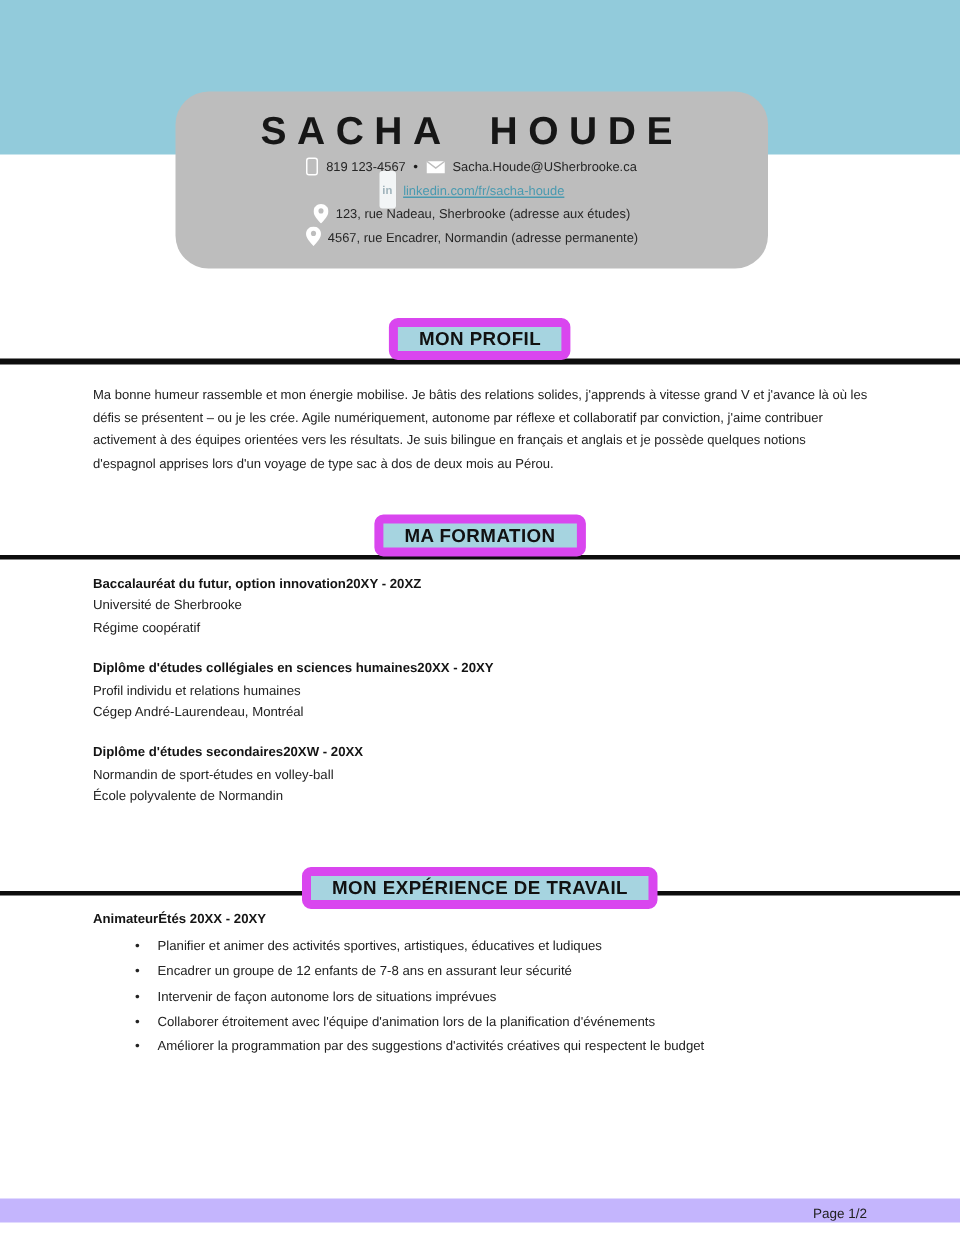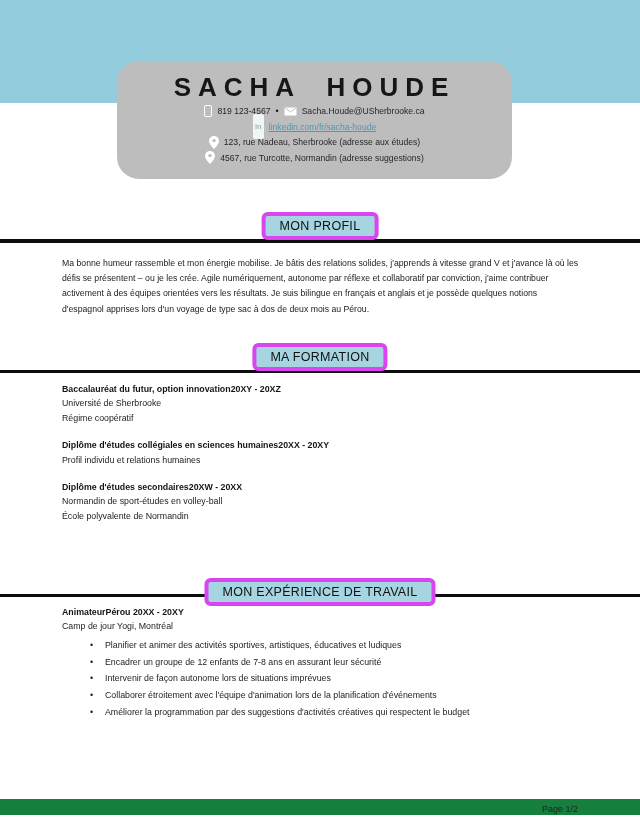--- a/index.html
+++ b/index.html
@@ -17,21 +17,21 @@
 
   
   .band-top {
     position: absolute; left: 0; top: 0;
     width: 640px; height: 103px;
     background: #92cbdb;
   }
   .band-footer {
     position: absolute; left: 0; top: 799px;
     width: 640px; height: 16px;
-    background: #15803d;
+    background: #c4b5fd;
   }
   .footer-text {
     position: absolute; right: 62px; top: 5px;
     font-size: 9px; color: #222;
   }
 
   
   .header-card {
     position: absolute; left: 117px; top: 50px;
     width: 395px; height: 118px;
@@ -87,26 +87,26 @@
     width: 640px; height: 3.5px;
     background: #0d0d0d;
     z-index: 1;
   }
   .badge {
     position: absolute; left: 50%;
     transform: translateX(-50%);
     height: 28px;
     padding: 0 14px;
     background: #a6d4e0;
-    border: 4px solid #d946ef;
+    border: 6px solid #d946ef;
     border-radius: 6px;
     z-index: 2;
     display: flex; align-items: center; justify-content: center;
     font-size: 12.5px;
-    font-weight: normal;
+    font-weight: bold;
     color: #111;
     letter-spacing: 0.3px;
     white-space: nowrap;
   }
 
   
   .content { position: absolute; left: 62px; width: 517px; }
   .profile-text {
     font-size: 8.7px;
     line-height: 15.2px;
@@ -170,21 +170,21 @@
       <span>123, rue Nadeau, Sherbrooke (adresse aux études)</span>
     </div>
 
     <div class="contact-line">
       <span class="icon">
         <svg width="10" height="13" viewBox="0 0 10 13">
           <path d="M5 0 C2.2 0 0 2.2 0 5 C0 8.2 5 13 5 13 C5 13 10 8.2 10 5 C10 2.2 7.8 0 5 0 Z" fill="#ffffff"></path>
           <circle cx="5" cy="4.6" r="1.7" fill="#bdbdbd"></circle>
         </svg>
       </span>
-      <span>4567, rue Turcotte, Normandin (adresse suggestions)</span>
+      <span>4567, rue Encadrer, Normandin (adresse permanente)</span>
     </div>
   </div>
 
   <div class="badge" style="top:212px;">MON PROFIL</div>
   <div class="rule" style="top:239px;"></div>
   <div class="content" style="top:256px;">
     <div class="profile-text">Ma bonne humeur rassemble et mon énergie mobilise. Je bâtis des relations solides, j'apprends à vitesse grand V et j'avance là où les défis se présentent – ou je les crée. Agile numériquement, autonome par réflexe et collaboratif par conviction, j'aime contribuer activement à des équipes orientées vers les résultats. Je suis bilingue en français et anglais et je possède quelques notions d'espagnol apprises lors d'un voyage de type sac à dos de deux mois au Pérou.</div>
   </div>
 
   <div class="badge" style="top:343px;">MA FORMATION</div>
@@ -199,43 +199,43 @@
       <div class="entry-line">Université de Sherbrooke</div>
       <div class="entry-line">Régime coopératif</div>
     </div>
 
     <div class="entry">
       <div class="entry-head">
         <span>Diplôme d'études collégiales en sciences humaines</span>
         <span>20XX - 20XY</span>
       </div>
       <div class="entry-line">Profil individu et relations humaines</div>
+      <div class="entry-line">Cégep André-Laurendeau, Montréal</div>
     </div>
 
     <div class="entry">
       <div class="entry-head">
         <span>Diplôme d'études secondaires</span>
         <span>20XW - 20XX</span>
       </div>
       <div class="entry-line">Normandin de sport-études en volley-ball</div>
       <div class="entry-line">École polyvalente de Normandin</div>
     </div>
 
   </div>
 
   <div class="badge" style="top:578px;">MON EXPÉRIENCE DE TRAVAIL</div>
   <div class="rule" style="top:593.5px;"></div>
   <div class="content" style="top:605px;">
 
     <div class="entry">
       <div class="entry-head">
         <span>Animateur</span>
-        <span>Pérou 20XX - 20XY</span>
-      </div>
-      <div class="entry-line">Camp de jour Yogi, Montréal</div>
+        <span>Étés 20XX - 20XY</span>
+      </div>
 
       <div class="bullets">
         <div class="bullet-row">
           <span class="bullet-glyph">•</span>
           <span>Planifier et animer des activités sportives, artistiques, éducatives et ludiques</span>
         </div>
         <div class="bullet-row">
           <span class="bullet-glyph">•</span>
           <span>Encadrer un groupe de 12 enfants de 7-8 ans en assurant leur sécurité</span>
         </div>

